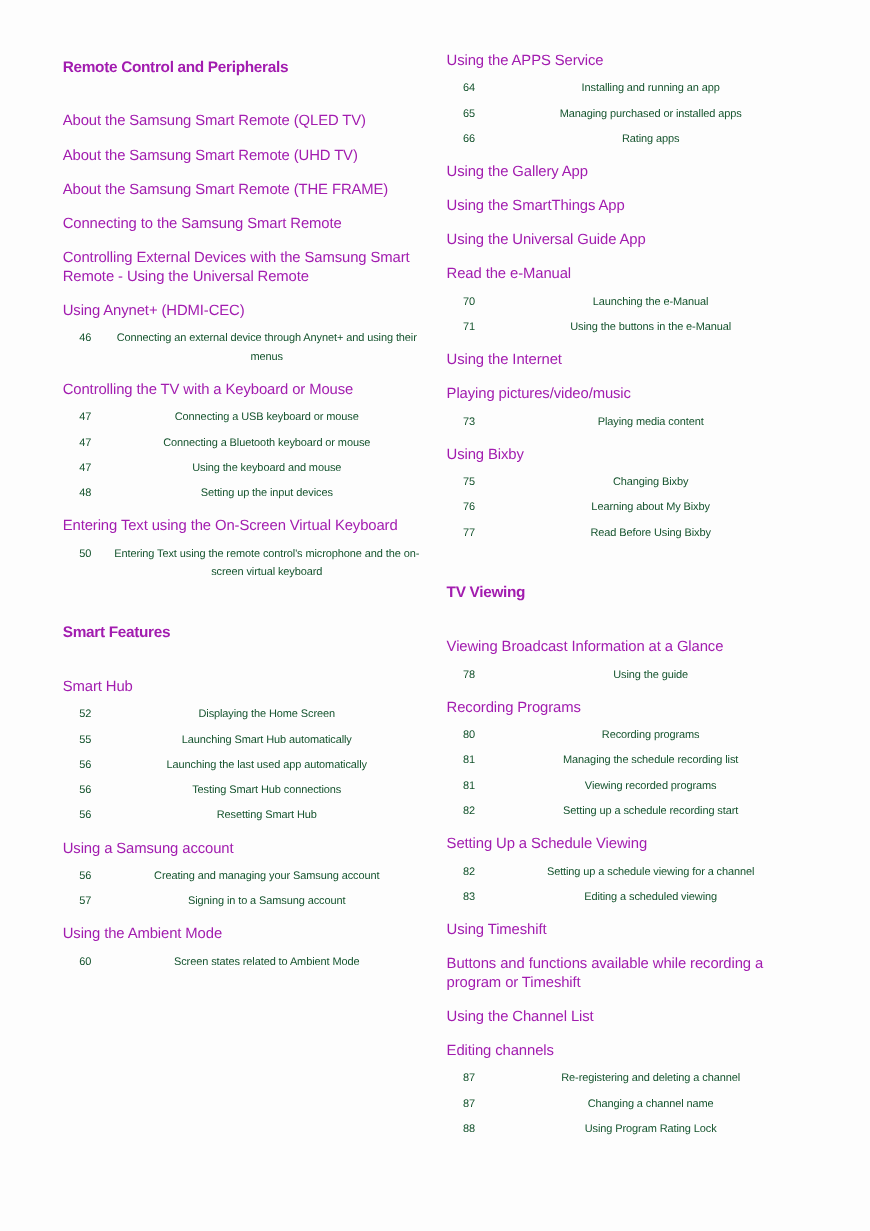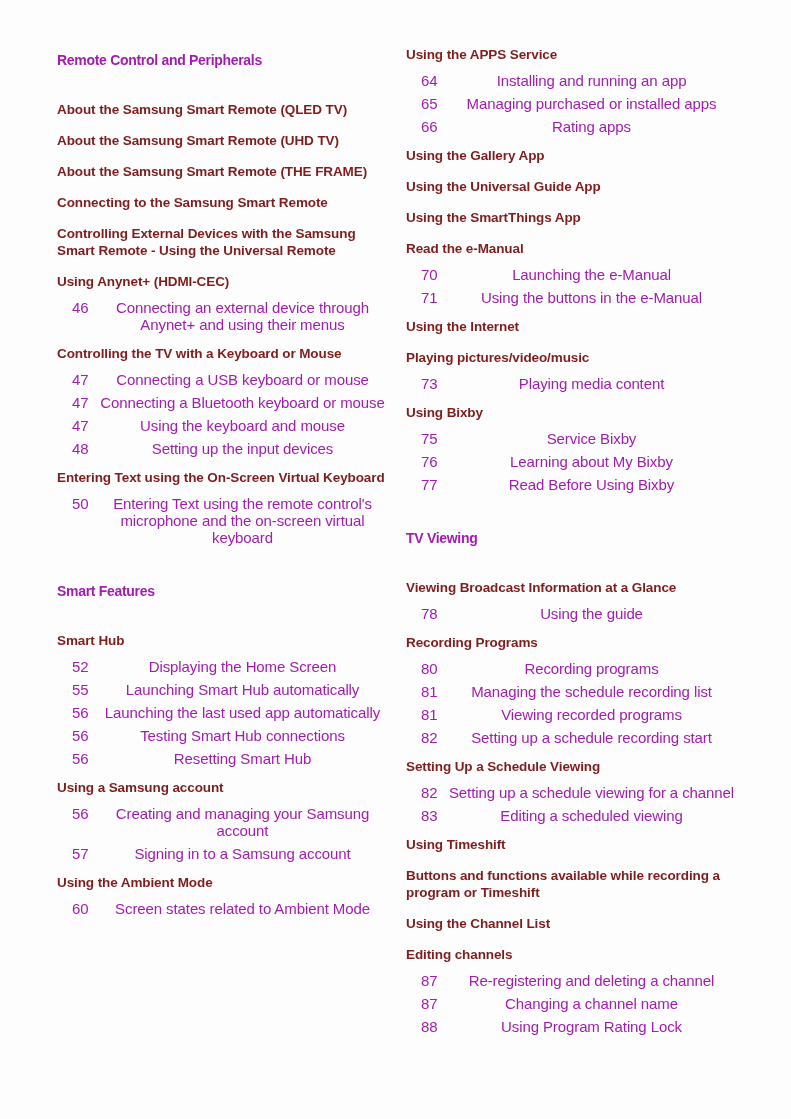--- a/index.html
+++ b/index.html
@@ -29,35 +29,34 @@
     line-height: 28px;
     font-weight: 600;
     letter-spacing: -0.3px;
     color: #a21caf;
     margin: 31px 0 27px 0;
   }
   .col > .chapter:first-child { margin-top: 0; }
   .section {
     font-size: 13.5px;
     line-height: 17px;
-    color: #7f1d1d;
+    color: #a21caf;
     margin: 0 0 14px 0;
     letter-spacing: -0.1px;
-    font-weight: bold;
   }
   ul.subs {
     list-style: none;
     padding: 0;
     margin: -5px 0 12px 0;
   }
   .sub {
     display: flex;
-    font-size: 15px;
+    font-size: 10px;
     line-height: 17px;
-    color: #a21caf;
+    color: #14532d;
     margin: 0 0 6px 0;
     letter-spacing: -0.1px;
   }
   .sub .pg {
     flex: none;
     width: 26px;
     margin-left: 15px;
   }
   .sub .txt { flex: 1; text-align: center; }
 </style>
@@ -159,22 +158,22 @@
           <li class="sub">
             <span class="pg">65</span>
             <span class="txt">Managing purchased or installed apps</span>
           </li>
           <li class="sub">
             <span class="pg">66</span>
             <span class="txt">Rating apps</span>
           </li>
         </ul>
         <div class="section">Using the Gallery App</div>
+        <div class="section">Using the SmartThings App</div>
         <div class="section">Using the Universal Guide App</div>
-        <div class="section">Using the SmartThings App</div>
         <div class="section">Read the e-Manual</div>
         <ul class="subs">
           <li class="sub">
             <span class="pg">70</span>
             <span class="txt">Launching the e-Manual</span>
           </li>
           <li class="sub">
             <span class="pg">71</span>
             <span class="txt">Using the buttons in the e-Manual</span>
           </li>
@@ -184,21 +183,21 @@
         <ul class="subs">
           <li class="sub">
             <span class="pg">73</span>
             <span class="txt">Playing media content</span>
           </li>
         </ul>
         <div class="section">Using Bixby</div>
         <ul class="subs">
           <li class="sub">
             <span class="pg">75</span>
-            <span class="txt">Service Bixby</span>
+            <span class="txt">Changing Bixby</span>
           </li>
           <li class="sub">
             <span class="pg">76</span>
             <span class="txt">Learning about My Bixby</span>
           </li>
           <li class="sub">
             <span class="pg">77</span>
             <span class="txt">Read Before Using Bixby</span>
           </li>
         </ul>

